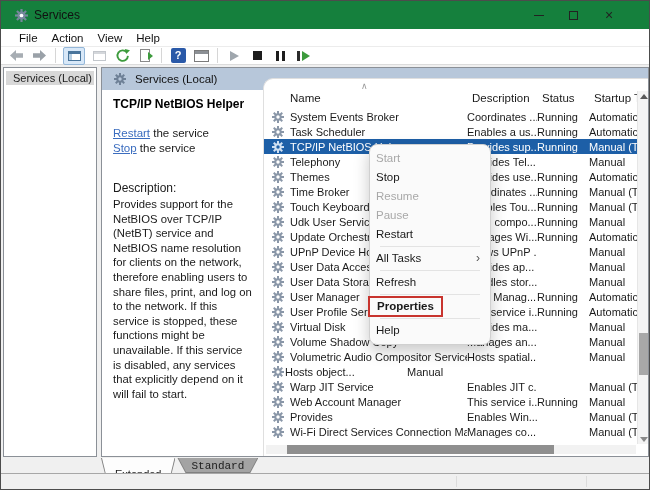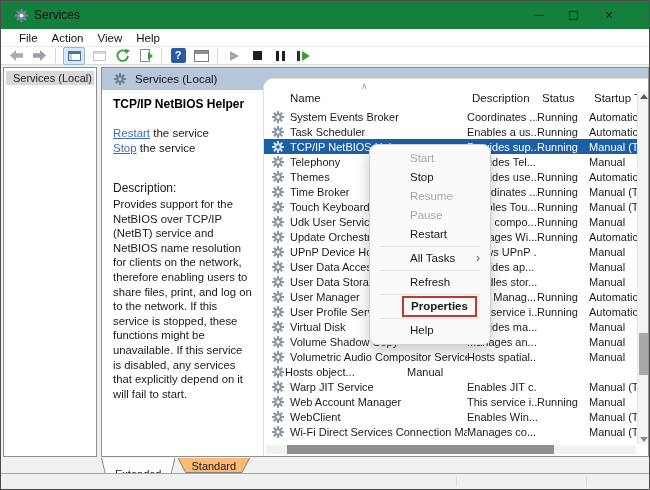--- a/index.html
+++ b/index.html
@@ -77,33 +77,33 @@
   .vs-btn { position:absolute; left:0; width:11px; height:10px; display:flex; align-items:center; justify-content:center; }
   .vs-up { top:0; } .vs-down { bottom:0; }
   .tri-up { width:0; height:0; border-bottom:5px solid #5a5a5a; border-left:4px solid transparent; border-right:4px solid transparent; }
   .tri-down { width:0; height:0; border-top:5px solid #8a8a8a; border-left:4px solid transparent; border-right:4px solid transparent; }
   .vs-thumb { position:absolute; left:1px; top:242px; width:9px; height:42px; background:#a8a8a8; }
   .hscroll { position:absolute; left:2px; right:12px; bottom:2px; height:9px; background:#f2f2f2; }
   .hs-thumb { position:absolute; left:21px; top:0; width:267px; height:9px; background:#8f8f8f; }
 
   
   .context-menu { position:absolute; left:368px; top:143px; width:122px; background:#fafafa; border:1px solid #d0d0d0; border-radius:8px; box-shadow:0 6px 16px rgba(0,0,0,.22); padding:4px 0; z-index:20; }
-  .cm-item { height:19px; line-height:19px; padding-left:40px; font-size:11.5px; color:#191919; display:flex; align-items:center;text-align:center; }
+  .cm-item { height:19px; line-height:19px; padding-left:6px; font-size:11.5px; color:#191919; display:flex; align-items:center;text-align:center; }
   .cm-item.disabled { color:#a8a8a8; }
   .cm-item.bold { font-weight:bold; }
   .cm-sep { height:1px; background:#e3e3e3; margin:2px 10px; }
   .cm-chevron { margin-left:auto; margin-right:10px; color:#555; font-size:12px; }
   .red-box { display:inline-block; border:2px solid #c8342e; padding:0 7px 1px 7px; margin-left:-8px; line-height:16px; }
 
   
   .tabs-row { position:absolute; left:100px; top:393px; height:18px; display:flex; gap:2px; }
   .tab-outer { clip-path:polygon(0 0,100% 0,calc(100% - 8px) 100%,8px 100%); background:#808080; height:32px; }
   .tab-inner { clip-path:polygon(1px 0,calc(100% - 1px) 0,calc(100% - 8.5px) calc(100% - 1px),8.5px calc(100% - 1px)); height:100%; display:flex; align-items:center; justify-content:center; font-size:11px; padding:0 14px; }
   .tab-active .tab-inner { background:#fdfdfd; }
-  .tab-idle { height:15px; } .tab-idle .tab-inner { background:#fdba74; }
+  .tab-idle { height:15px; } .tab-idle .tab-inner { background:#a3a3a3;font-family:Liberation Mono, monospace; }
   .statusbar { position:absolute; left:0; top:408px; right:0; bottom:0; background:#f0f0f0; border-top:1px solid #a7a7a7; }
   .sb-div { position:absolute; top:2px; bottom:2px; width:1px; background:#dcdcdc; }
 </style>
 </head>
 <body>
 
 <div class="window">
 
   <div class="titlebar">
     <span class="app-icon">
@@ -609,21 +609,21 @@
                   <g fill="#8a97a8">
                     <rect x="5" y="0" width="2" height="12" transform="rotate(0 6 6)"></rect>
                     <rect x="5" y="0" width="2" height="12" transform="rotate(45 6 6)"></rect>
                     <rect x="5" y="0" width="2" height="12" transform="rotate(90 6 6)"></rect>
                     <rect x="5" y="0" width="2" height="12" transform="rotate(135 6 6)"></rect>
                     <circle cx="6" cy="6" r="3.7"></circle>
                   </g>
                   <circle cx="6" cy="6" r="1.7" fill="#ffffff"></circle>
                 </svg>
               </span>
-              <span class="c-name">WebClient</span>
+              <span class="c-name">Provides</span>
               <span class="c-desc">Enables Win...</span>
               <span class="c-status"></span>
               <span class="c-startup">Manual (T</span>
             </div>
             <div class="svc-row">
               <span class="ico">
                 <svg width="12" height="12" viewBox="0 0 12 12">
                   <g fill="#8a97a8">
                     <rect x="5" y="0" width="2" height="12" transform="rotate(0 6 6)"></rect>
                     <rect x="5" y="0" width="2" height="12" transform="rotate(45 6 6)"></rect>

